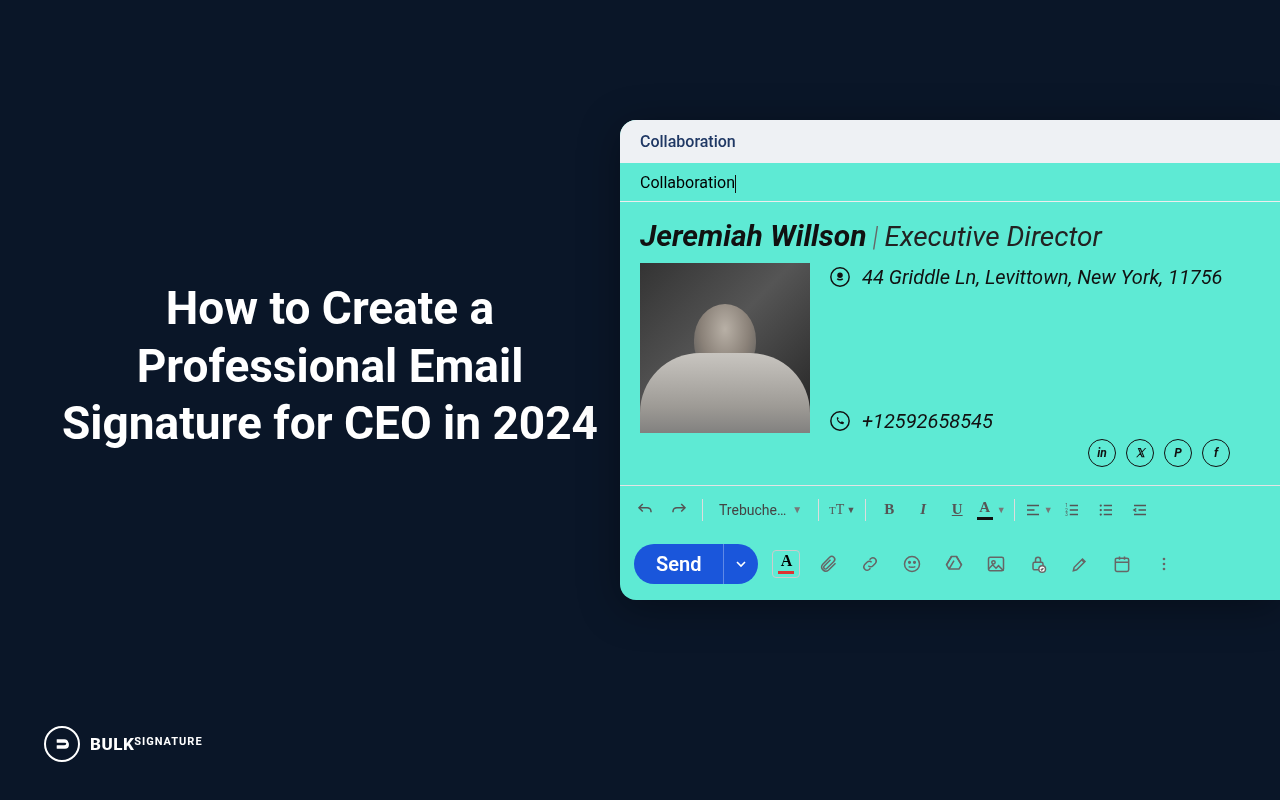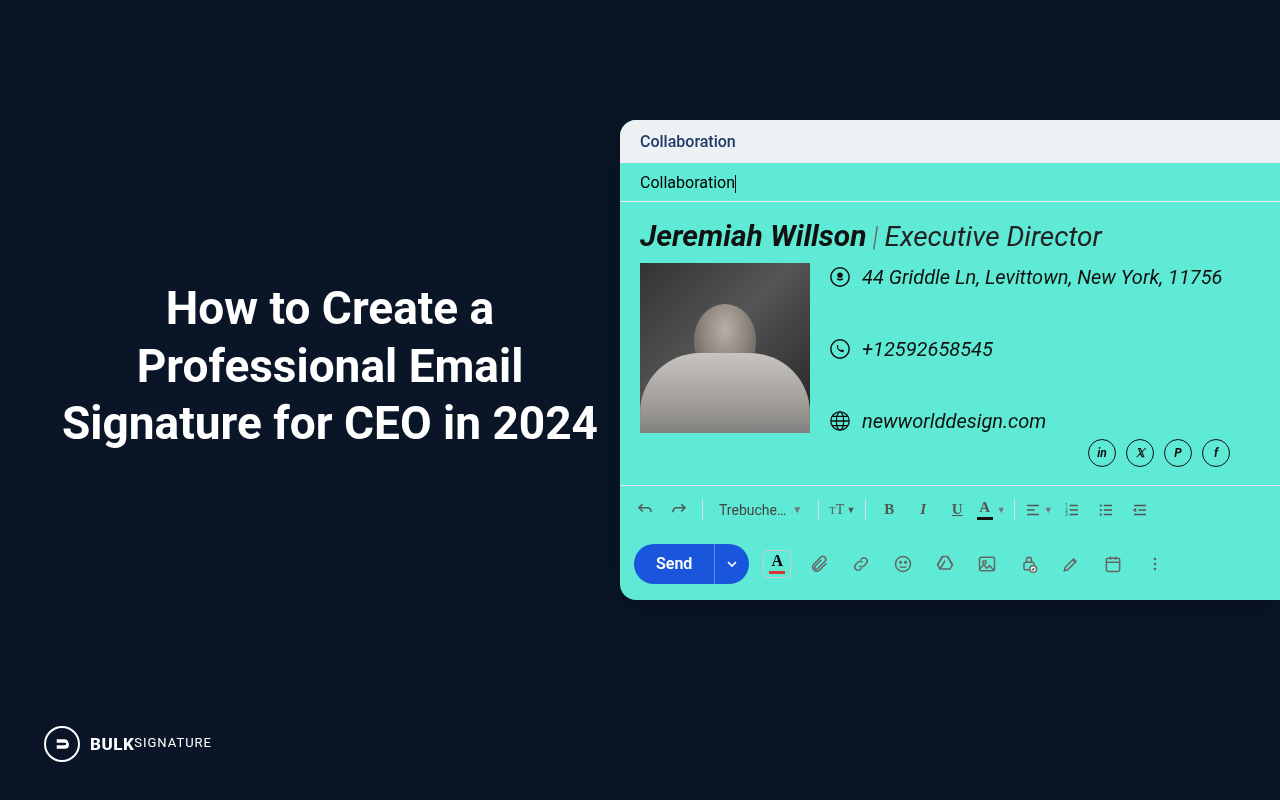--- a/index.html
+++ b/index.html
@@ -27,21 +27,21 @@
 }
 .logo-icon {
   width: 36px; height: 36px;
   border: 2.5px solid #fff;
   border-radius: 50%;
   display: flex; align-items: center; justify-content: center;
   font-size: 18px; font-weight: bold;
 }
 .logo-text { display: flex; line-height: 1; }
 .logo-text .l1 { font-weight: 800; font-size: 17px; letter-spacing: 0.5px; }
-.logo-text .l2 { font-weight: 400; font-size: 13px; letter-spacing: 1px; }
+.logo-text .l2 { font-weight: 700; font-size: 11px; letter-spacing: 1px; }
 .compose {
   position: absolute;
   right: 0; top: 120px;
   width: 660px;
   background: #5eead4;
   border-radius: 16px 0 0 16px;
   box-shadow: 0 8px 40px rgba(0,0,0,0.35);
   overflow: hidden;
 }
 .compose-header {
@@ -135,21 +135,21 @@
 }
 .underlineA .bar { width: 16px; height: 3px; background: #111; margin-top: 2px; }
 .actions {
   padding: 10px 14px 16px;
   display: flex; align-items: center; gap: 14px;
 }
 .sendbtn {
   display: inline-flex; align-items: stretch;
   background: #1a56db; color: #fff;
   border-radius: 22px; overflow: hidden;
-  height: 40px; font-size: 16px; font-weight: 600;
+  height: 40px; font-size: 20px; font-weight: 600;
 }
 .sendbtn .lbl { padding: 0 22px; display: flex; align-items: center; }
 .sendbtn .more { padding: 0 12px; display: flex; align-items: center; border-left: 1px solid rgba(255,255,255,0.3); }
 .ibtn {
   width: 28px; height: 28px;
   display: inline-flex; align-items: center; justify-content: center;
   color: #555; cursor: pointer;
 }
 .abox {
   width: 28px; height: 28px; border: 1px solid #ccc; border-radius: 4px;
@@ -203,30 +203,20 @@
         </div>
         <div class="contact-row">
           <span class="cicon">
             <svg width="22" height="22" viewBox="0 0 24 24" fill="none" stroke="#111" stroke-width="1.6">
                 <circle cx="12" cy="12" r="10"></circle>
                 <path d="M8.5 8.5c0 4 3 7 7 7l1-2-2.5-1.2-1 1c-1.6-.6-2.7-1.7-3.3-3.3l1-1L9.5 7.5l-1 1z" fill="#111" stroke="none"></path>
               </svg>
           </span>
           <span>+12592658545</span>
         </div>
-        <div class="contact-row">
-          <span class="cicon">
-            <svg width="22" height="22" viewBox="0 0 24 24" fill="none" stroke="#111" stroke-width="1.4">
-                <circle cx="12" cy="12" r="10"></circle>
-                <ellipse cx="12" cy="12" rx="4" ry="10"></ellipse>
-                <path d="M2 12h20M4 7h16M4 17h16"></path>
-              </svg>
-          </span>
-          <span>newworlddesign.com</span>
-        </div>
       </div>
     </div>
     <div class="socials">
       <span class="soc">in</span>
       <span class="soc">𝕏</span>
       <span class="soc">P</span>
       <span class="soc">f</span>
     </div>
   </div>
 

